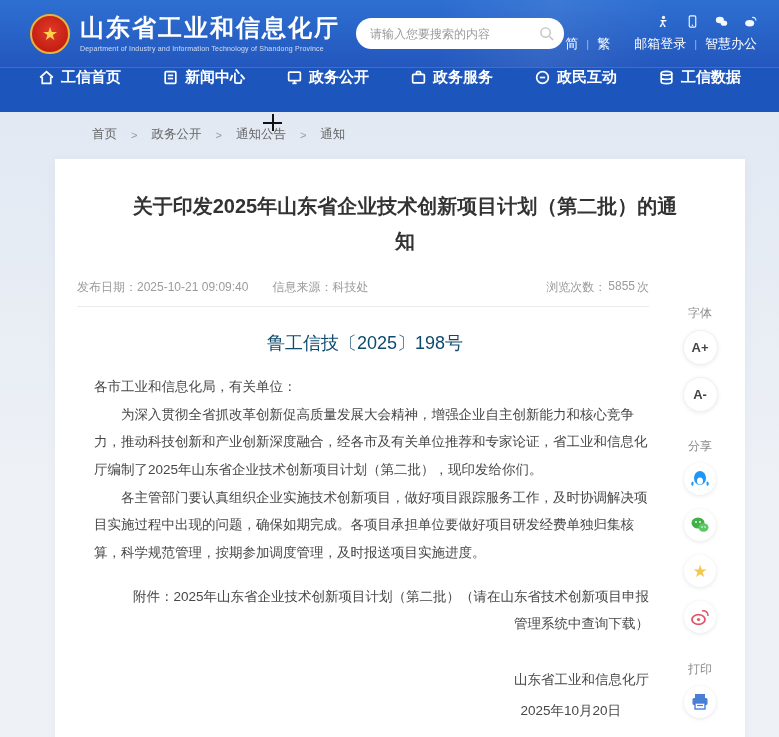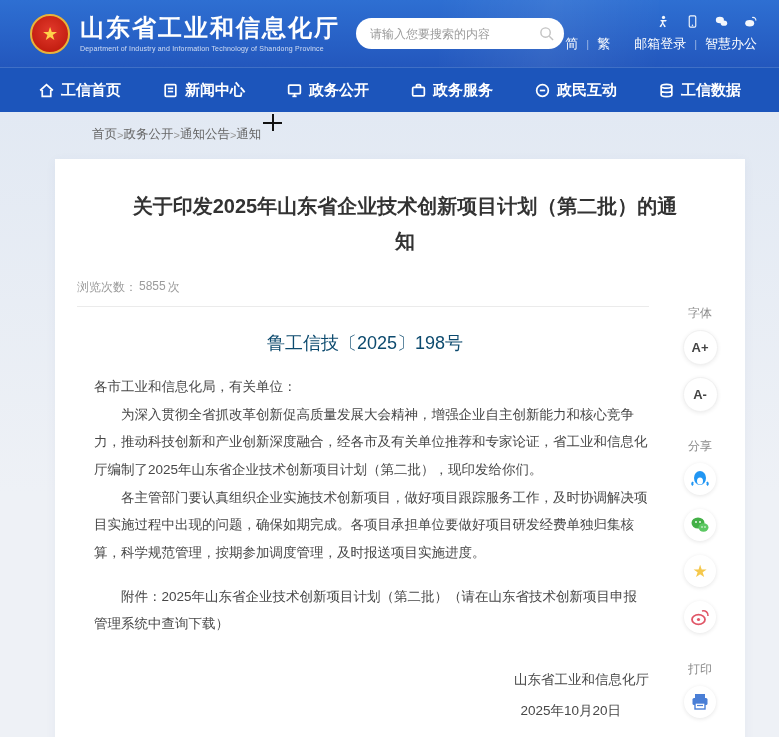--- a/index.html
+++ b/index.html
@@ -25,46 +25,46 @@
   .mag { width:15px; height:15px; opacity:.55; }
   .top-right { margin-left:auto; display:flex; flex-direction:column; align-items:flex-end; gap:7px; }
   .mini-icons { display:flex; gap:16px; align-items:center; }
   .mini-icons svg { width:13px; height:13px; fill:#fff; opacity:.95; }
   .top-links { display:flex; align-items:center; gap:8px; color:#fff; font-size:13px; }
   .top-links .sep { opacity:.5; font-size:11px; }
   .top-links span[data-interactable="true"] { cursor:pointer; }
 
   
   .nav { height:45px; background:#1c55bb; border-top:1px solid rgba(255,255,255,.16);
-    display:flex; align-items:center; justify-content:space-between; padding:0 38px; }
+    display:flex; align-items:flex-start; justify-content:space-between; padding:0 38px; }
   .nav-item { display:flex; align-items:center; gap:6px; color:#fff; font-size:15px;
     font-weight:bold; cursor:pointer; white-space:nowrap; }
   .nav-item svg { width:15px; height:15px; stroke:#fff; fill:none; stroke-width:1.6; }
 
   
-  .crumbs { display:flex; align-items:center; padding:14px 0 6px 92px;
+  .crumbs { display:flex; align-items:center; gap:14px; padding:14px 0 6px 92px;
     font-size:12.5px; color:#666; }
   .crumbs .csep { color:#999; font-size:11px; }
   .crumbs span[data-interactable="true"] { cursor:pointer; }
 
   
   .page-bg { background:linear-gradient(180deg,#e2e9f3 0%,#eef1f6 60%); padding-bottom:0; }
   .card { position:relative; width:690px; margin:10px 34px 0 55px; background:#fff;
     box-shadow:0 2px 10px rgba(60,90,140,.06); padding:26px 0 20px 0; min-height:462px; }
   .art-title { text-align:center; font-size:20px; font-weight:bold; color:#333;
     line-height:1.75; margin:4px 60px 0 70px; }
   .meta { display:flex; justify-content:space-between; margin:20px 96px 0 22px;
     font-size:12px; color:#9b9b9b; }
   .meta b { font-weight:normal; color:#9b9b9b; }
   .meta-right { display:flex; gap:2px; }
   .divider { border-bottom:1px solid #ebebeb; margin:10px 96px 0 22px; }
   .doc-no { text-align:center; font-size:18px; color:#0c4a6e; margin:24px 70px 0 0; }
   .body-text { margin:18px 96px 0 39px; font-size:13.5px; color:#474747; line-height:2.05; }
   .body-text p.indent { text-indent:2em; }
-  .attach { margin-top:16px; text-indent:2em; }
+  .attach { margin-top:16px; text-indent:2em;text-align:right; }
   .sig { margin:26px 96px 0 0; text-align:right; font-size:13.5px; color:#474747; line-height:2.3; }
 
   
   .rail { position:absolute; right:14px; top:146px; width:62px; display:flex;
     flex-direction:column; align-items:center; }
   .rail-label { font-size:12px; color:#8b8b8b; margin:14px 0 8px; }
   .circle-btn { width:35px; height:35px; border-radius:50%; background:#fff;
     border:1px solid #f1f1f1; box-shadow:0 1px 4px rgba(0,0,0,.08);
     display:flex; align-items:center; justify-content:center; cursor:pointer;
     font-size:13px; font-weight:bold; color:#444; margin-bottom:12px; }
@@ -180,20 +180,28 @@
     <span class="csep" data-interactable="false">&gt;</span>
     <span data-interactable="true">通知公告</span>
     <span class="csep" data-interactable="false">&gt;</span>
     <span data-interactable="false">通知</span>
   </div>
 
   <div class="card" data-interactable="false">
     <h1 class="art-title" data-interactable="false">关于印发2025年山东省企业技术创新项目计划（第二批）的通知</h1>
 
     <div class="meta" data-interactable="false">
+      <div class="meta-left" style="display:flex;gap:24px;">
+        <span data-interactable="false">
+          <b>发布日期：</b><span>2025-10-21 09:09:40</span>
+        </span>
+        <span data-interactable="false">
+          <b>信息来源：</b><span>科技处</span>
+        </span>
+      </div>
       <div class="meta-right" data-interactable="false">
         <b>浏览次数：</b>
           <span>5855</span>
           <span>次</span>
       </div>
     </div>
     <div class="divider" data-interactable="false"></div>
 
     <div class="doc-no" data-interactable="false">鲁工信技〔2025〕198号</div>
 

